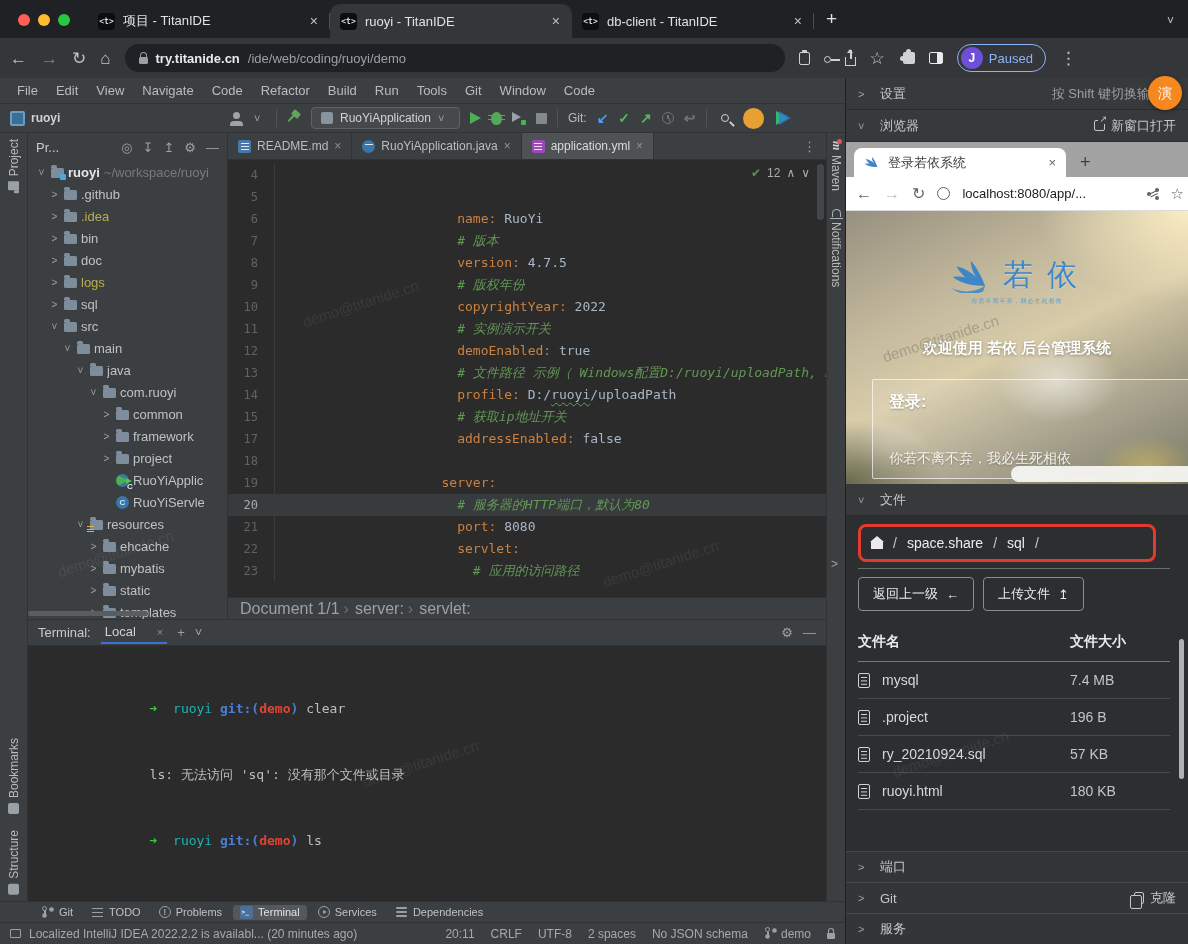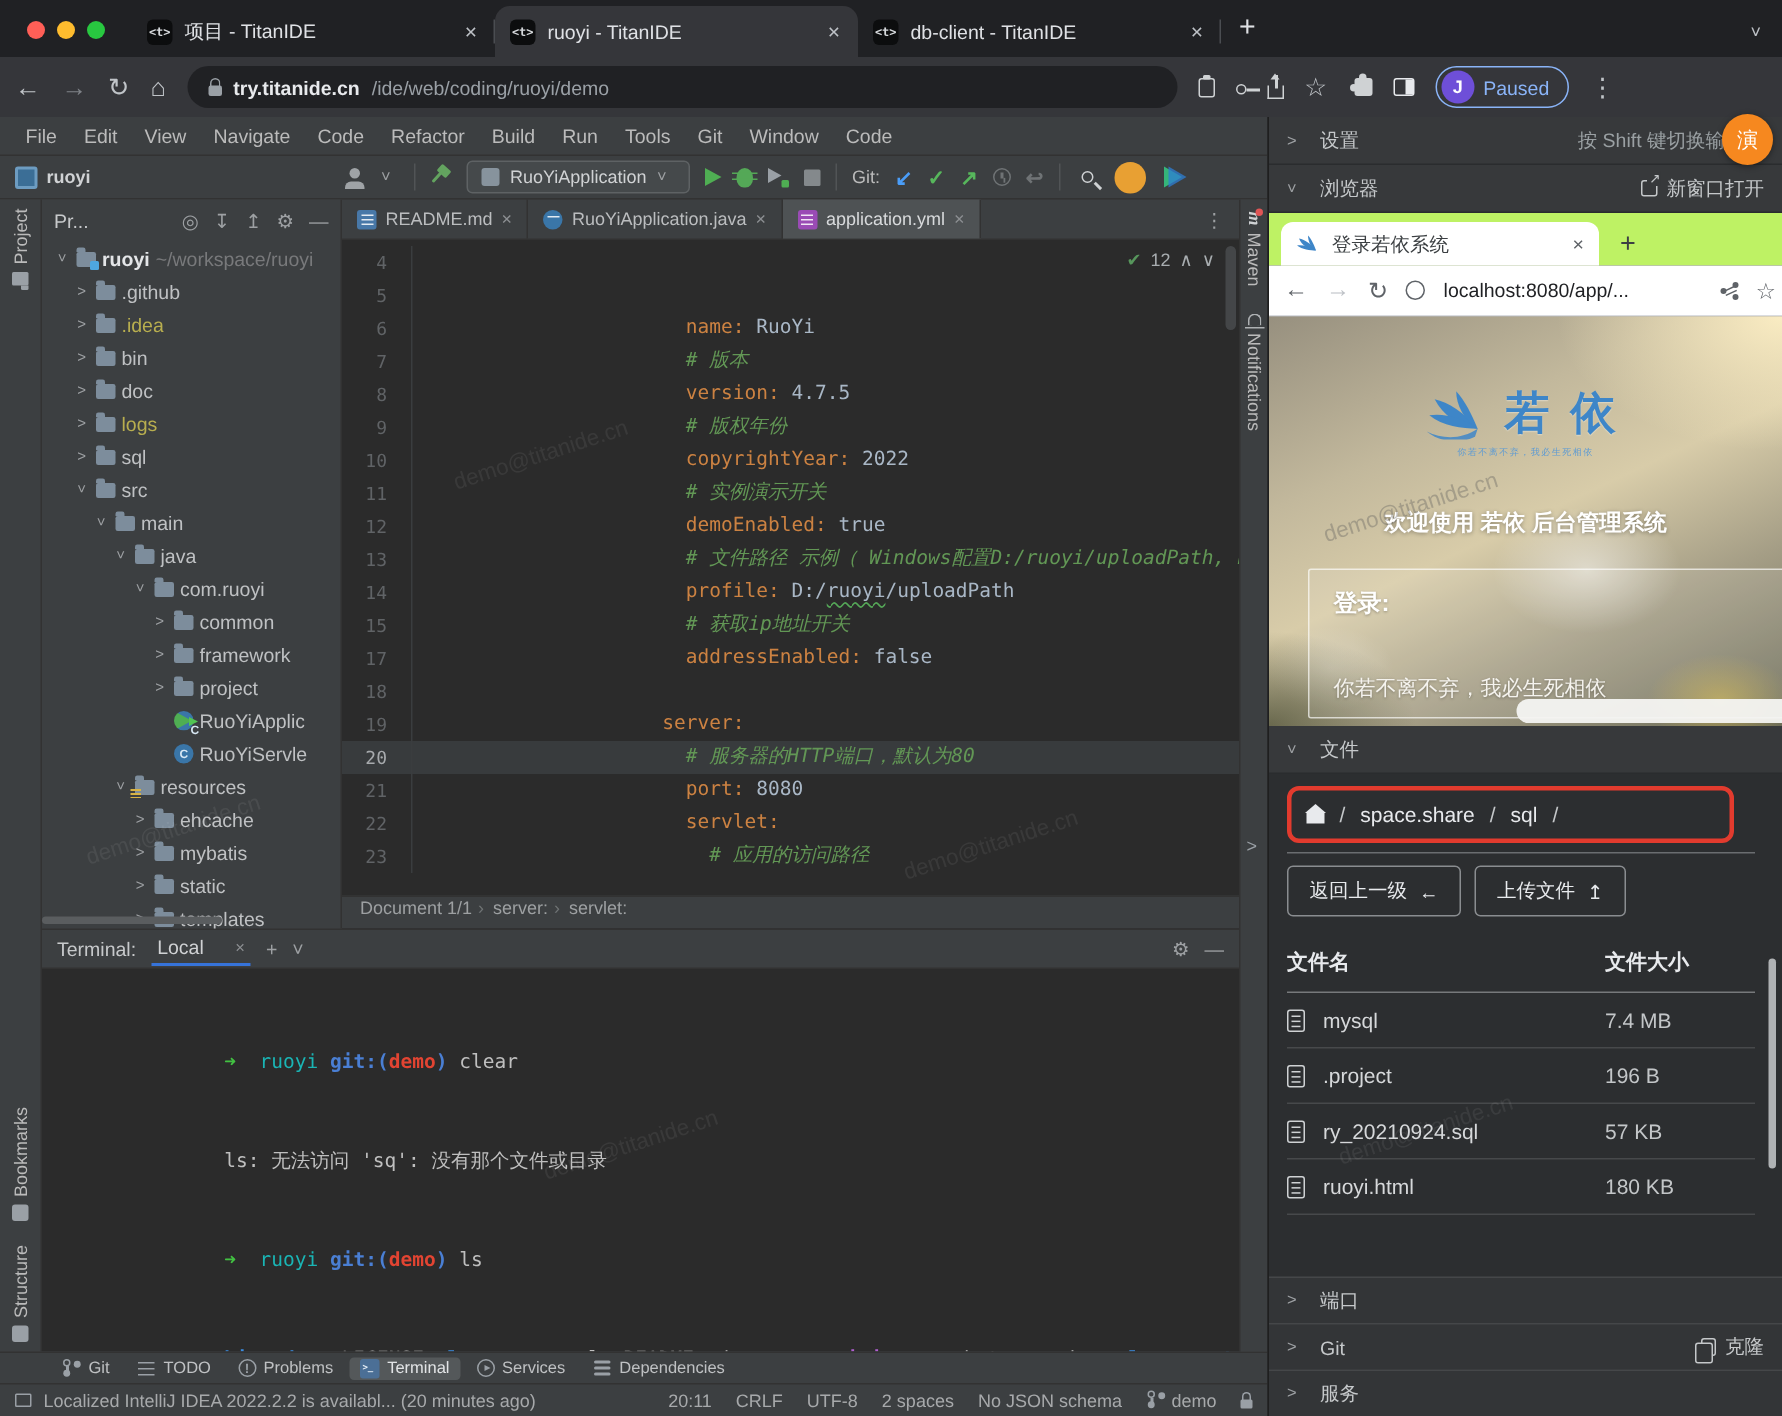--- a/index.html
+++ b/index.html
@@ -141,21 +141,21 @@
   .gut{width:46px;flex:0 0 auto;text-align:right;padding-right:16px;color:#606366;font-size:12px}
   .eline.cur .gut{color:#a7aaad}
   .codewrap{border-left:1px solid #3a3d3f;padding-left:10px}
   .k{color:#cc8242}
   .v{color:#a9b7c6}
   .c{color:#629755;font-style:italic}
   .wave{text-decoration:underline wavy #54a857 1px;text-underline-offset:3px}
   #inspect{position:absolute;top:6px;right:16px;display:flex;align-items:center;gap:6px;color:#a8adb0;font-size:12px;font-family:"Liberation Sans",sans-serif}
   #inspect .chk{color:#57965c;font-size:12px}
   .edscroll{position:absolute;right:2px;top:4px;width:7px;height:56px;background:#4b4e50;border-radius:4px;opacity:.8}
-  #edcrumbs{height:22px;background:#3c3f41;border-top:1px solid #323232;display:flex;align-items:flex-start;padding-left:12px;color:#9da0a2;font-size:12px}
+  #edcrumbs{height:22px;background:#3c3f41;border-top:1px solid #323232;display:flex;align-items:center;padding-left:12px;color:#9da0a2;font-size:16px}
   #edcrumbs span{margin-right:4px}
   #edcrumbs span+span::before{content:"›";color:#6f7375;margin-right:6px}
 
   
   #terminal{height:282px;border-top:1px solid #323232;display:flex;flex-direction:column;background:#2b2b2b}
   #termhead{height:26px;background:#3c3f41;display:flex;align-items:center;padding:0 10px;gap:10px;border-bottom:1px solid #323232}
   #termhead .tlabel{color:#c7c9cb;font-size:13px}
   .termtab{color:#d0d2d4;font-size:13px;padding:3px 4px;border-bottom:2px solid #3673d9;display:flex;gap:21px;align-items:center}
   .termtab .x{color:#8c8f92;font-size:11px}
   .thico{color:#9da0a3;font-size:13px}
@@ -196,21 +196,21 @@
   #rp{position:absolute;left:845px;top:78px;width:343px;height:866px;background:#2c2e30;border-left:1px solid #1f1f1f;display:flex;flex-direction:column}
   .rprow{height:32px;background:#37393b;display:flex;align-items:center;padding:0 12px;gap:10px;color:#c5c8ca;font-size:13px;border-bottom:1px solid #2a2c2e;position:relative;flex:0 0 auto}
   .rpchev{color:#9da0a3;font-size:11px;width:12px}
   .rphint{margin-left:auto;color:#9aa0a3}
   .badge{position:absolute;right:6px;top:-2px;width:34px;height:34px;border-radius:50%;background:#f6881f;color:#fff;font-size:14px;text-align:center;line-height:34px;box-shadow:0 1px 4px rgba(0,0,0,.4);z-index:5}
   .rpaction{margin-left:auto;display:flex;align-items:center;gap:6px;color:#c5c8ca}
   .nw{width:11px;height:11px;border:1.5px solid #c5c8ca;border-radius:2px;position:relative}
   .nw::after{content:"↗";position:absolute;right:-3px;top:-7px;font-size:9px;color:#c5c8ca;background:#37393b;padding-left:1px}
 
   
-  #mtabs{height:35px;background:#bef264;display:flex;align-items:flex-end;flex:0 0 auto}
+  #mtabs{height:35px;background:#a3a3a3;display:flex;align-items:flex-end;flex:0 0 auto}
   .mtab{width:212px;height:29px;background:#fff;border-radius:8px 8px 0 0;margin-left:8px;display:flex;align-items:center;gap:8px;padding:0 10px;color:#3c4043;font-size:13px}
   .mtab .x{margin-left:auto;color:#5f6368}
   .mplus{color:#3c4043;font-size:18px;margin:0 0 4px 14px}
   .leaf{width:16px;height:14px;flex:0 0 auto}
   #mnav{height:34px;background:#fff;display:flex;align-items:center;padding:0 10px;gap:12px;border-bottom:1px solid #dadce0;flex:0 0 auto}
   #mnav .a{color:#5f6368;font-size:16px}
   #mnav .a.dim{color:#bdc1c6}
   .nf{width:13px;height:13px;border:1.4px solid #5f6368;border-radius:50%;color:#5f6368;text-align:center;font:bold 9px/12px "Liberation Serif",serif}
   #mnav .url{color:#202124;font-size:13px;flex:1;overflow:hidden;white-space:nowrap}
   .shr{width:12px;height:12px;position:relative}
@@ -221,21 +221,21 @@
   
   #photo{height:273px;position:relative;overflow:hidden;flex:0 0 auto;
     background:
       radial-gradient(90px 60px at 62% 62%, rgba(255,255,255,.5), rgba(255,255,255,0) 70%),
       radial-gradient(200px 120px at 100% 0%, rgba(252,238,196,.95), rgba(252,238,196,0) 75%),
       radial-gradient(140px 90px at 0% 100%, rgba(62,66,40,.65), rgba(0,0,0,0) 70%),
       radial-gradient(70px 45px at 88% 94%, rgba(222,190,70,.55), rgba(0,0,0,0) 70%),
       radial-gradient(60px 40px at 12% 86%, rgba(235,230,215,.4), rgba(0,0,0,0) 70%),
       linear-gradient(155deg,#97907f 0%,#c2b89c 30%,#d8cca9 50%,#a59e86 72%,#6b6b58 100%)}
   #rylogo{position:absolute;left:0;right:0;top:44px;display:flex;justify-content:center;align-items:center;gap:8px}
-  #rylogo .zi{color:#3e86c8;font-size:30px;font-weight:bold;letter-spacing:14px;text-shadow:0 1px 1px rgba(255,255,255,.4)}
+  #rylogo .zi{color:#3e86c8;font-size:30px;font-weight:normal;letter-spacing:14px;text-shadow:0 1px 1px rgba(255,255,255,.4)}
   #rytag{position:absolute;left:0;right:0;top:86px;text-align:center;color:#5f9bd2;font-size:6px;letter-spacing:1px}
   #welcome{position:absolute;left:0;right:0;top:128px;text-align:center;color:#fff;font-size:15px;font-weight:bold;text-shadow:0 1px 3px rgba(0,0,0,.35)}
   #loginpanel{position:absolute;left:26px;right:-6px;top:168px;height:100px;border:1px solid rgba(255,255,255,.65);background:rgba(255,255,255,.10);border-radius:2px}
   #loginpanel .lg{position:absolute;left:16px;top:12px;color:#fff;font-size:16px;font-weight:bold;text-shadow:0 1px 2px rgba(0,0,0,.3)}
   #loginpanel .slg{position:absolute;left:16px;bottom:10px;color:#f5f3ee;font-size:14px;text-shadow:0 1px 2px rgba(0,0,0,.3)}
   .inputstrip{position:absolute;left:43%;right:-6px;bottom:-4px;height:16px;background:#f4f4f2;border-radius:8px;opacity:.95}
 
   
   #crumbwrap{margin:8px 12px 0;flex:0 0 auto}
   #crumb{border:3px solid #e23b2e;border-radius:8px;padding:8px 10px;display:flex;align-items:center;gap:10px;color:#e8eaed;font-size:14px;width:298px}

